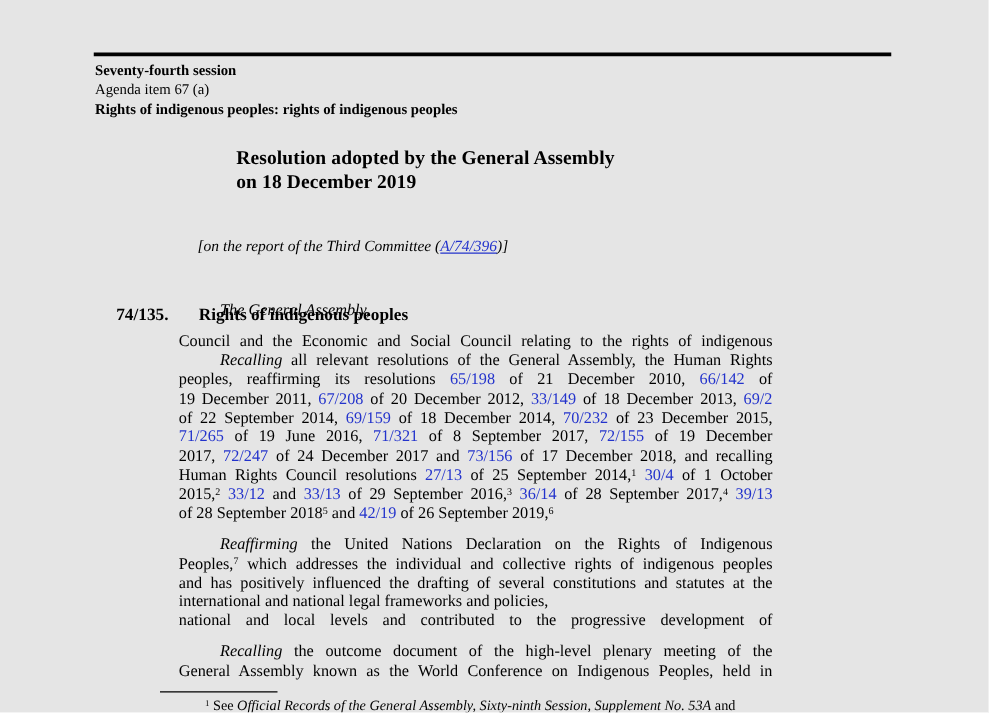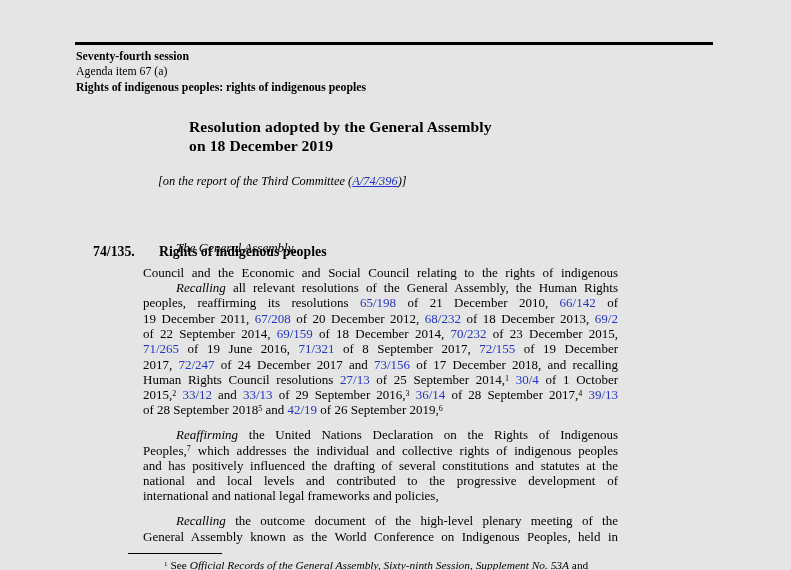--- a/index.html
+++ b/index.html
@@ -5,21 +5,21 @@
   html,body { margin:0; padding:0; background:#ffffff; }
   .page {
     position:relative; width:791px; height:570px; background:#e5e5e5;
     overflow:hidden; color:#000;
     font-family:"Liberation Serif","DejaVu Serif",serif;
   }
   .top-rule { position:absolute; left:75px; top:42px; width:638px; height:3px; background:#000; }
   .masthead { position:absolute; left:76px; top:49px; font-size:11.8px; line-height:15.3px; }
   .m-bold { font-weight:bold; }
   .doc-title { position:absolute; left:159px; top:118px; font-size:15.6px; font-weight:bold; line-height:18.5px; letter-spacing:0.1px;margin-left:30px; }
-  .committee { position:absolute; left:158px; top:174px; font-size:12.4px; font-style:italic; width:420px; }
+  .committee { position:absolute; left:158px; top:190px; font-size:12.4px; font-style:italic; width:420px; }
   .committee .bline { text-align:left; text-align-last:auto; }
   .committee .doclink { text-decoration:underline; }
   .res-heading { position:absolute; left:93px; top:205px; font-size:13.8px; font-weight:bold;margin-top:39px; }
   .res-num { display:inline-block; width:66px; }
   .content { position:absolute; left:143px; top:240px; width:475px; font-size:13px; line-height:15.3px; }
   .para + .para { margin-top:9.5px; }
   .bline { text-align:justify; text-align-last:justify; }
   .bline.lline { text-align-last:left; }
   .bline.indent { text-indent:33px; }
   .doclink { color:var(--link,#2333cc); text-decoration:none; cursor:pointer; }
@@ -56,34 +56,34 @@
   </div>
 
   <main class="content">
     <div class="para">
         <div class="bline lline indent"><em class="it">The General Assembly,</em></div>
       </div>
     <div class="para">
         <div class="bline"><span>Council and the Economic and Social Council relating to the rights of indigenous</span></div>
         <div class="bline indent"><em class="it">Recalling</em><span> all relevant resolutions of the General Assembly, the Human Rights</span></div>
         <div class="bline"><span>peoples, reaffirming its resolutions </span><a class="doclink" href="#">65/198</a><span> of 21 December 2010, </span><a class="doclink" href="#">66/142</a><span> of</span></div>
-        <div class="bline"><span>19 December 2011, </span><a class="doclink" href="#">67/208</a><span> of 20 December 2012, </span><a class="doclink" href="#">68/232</a><span> of 18 December 2013, </span><a class="doclink" href="#">69/2</a></div>
+        <div class="bline"><span>19 December 2011, </span><a class="doclink" href="#">67/208</a><span> of 20 December 2012, </span><a class="doclink" href="#">33/149</a><span> of 18 December 2013, </span><a class="doclink" href="#">69/2</a></div>
         <div class="bline"><span>of 22 September 2014, </span><a class="doclink" href="#">69/159</a><span> of 18 December 2014, </span><a class="doclink" href="#">70/232</a><span> of 23 December 2015,</span></div>
         <div class="bline"><a class="doclink" href="#">71/265</a><span> of 19 June 2016, </span><a class="doclink" href="#">71/321</a><span> of 8 September 2017, </span><a class="doclink" href="#">72/155</a><span> of 19 December</span></div>
         <div class="bline"><span>2017, </span><a class="doclink" href="#">72/247</a><span> of 24 December 2017 and </span><a class="doclink" href="#">73/156</a><span> of 17 December 2018, and recalling</span></div>
         <div class="bline"><span>Human Rights Council resolutions </span><a class="doclink" href="#">27/13</a><span> of 25 September 2014,</span><sup class="sup">1</sup><span> </span><a class="doclink" href="#">30/4</a><span> of 1 October</span></div>
         <div class="bline"><span>2015,</span><sup class="sup">2</sup><span> </span><a class="doclink" href="#">33/12</a><span> and </span><a class="doclink" href="#">33/13</a><span> of 29 September 2016,</span><sup class="sup">3</sup><span> </span><a class="doclink" href="#">36/14</a><span> of 28 September 2017,</span><sup class="sup">4</sup><span> </span><a class="doclink" href="#">39/13</a></div>
         <div class="bline lline"><span>of 28 September 2018</span><sup class="sup">5</sup><span> and </span><a class="doclink" href="#">42/19</a><span> of 26 September 2019,</span><sup class="sup">6</sup></div>
       </div>
     <div class="para">
         <div class="bline indent"><em class="it">Reaffirming</em><span> the United Nations Declaration on the Rights of Indigenous</span></div>
         <div class="bline"><span>Peoples,</span><sup class="sup">7</sup><span> which addresses the individual and collective rights of indigenous peoples</span></div>
         <div class="bline"><span>and has positively influenced the drafting of several constitutions and statutes at the</span></div>
+        <div class="bline lline"><span>international and national legal frameworks and policies,</span></div>
         <div class="bline"><span>national and local levels and contributed to the progressive development of</span></div>
-        <div class="bline lline"><span>international and national legal frameworks and policies,</span></div>
       </div>
     <div class="para">
         <div class="bline indent"><em class="it">Recalling</em><span> the outcome document of the high-level plenary meeting of the</span></div>
         <div class="bline"><span>General Assembly known as the World Conference on Indigenous Peoples, held in</span></div>
       </div>
   </main>
 
   <div class="footnote-rule"></div>
   <div class="footnote">
       <div class="bline lline"><sup class="sup">1</sup><span> See </span><em class="it">Official Records of the General Assembly, Sixty-ninth Session, Supplement No. 53A</em><span> and</span></div>

